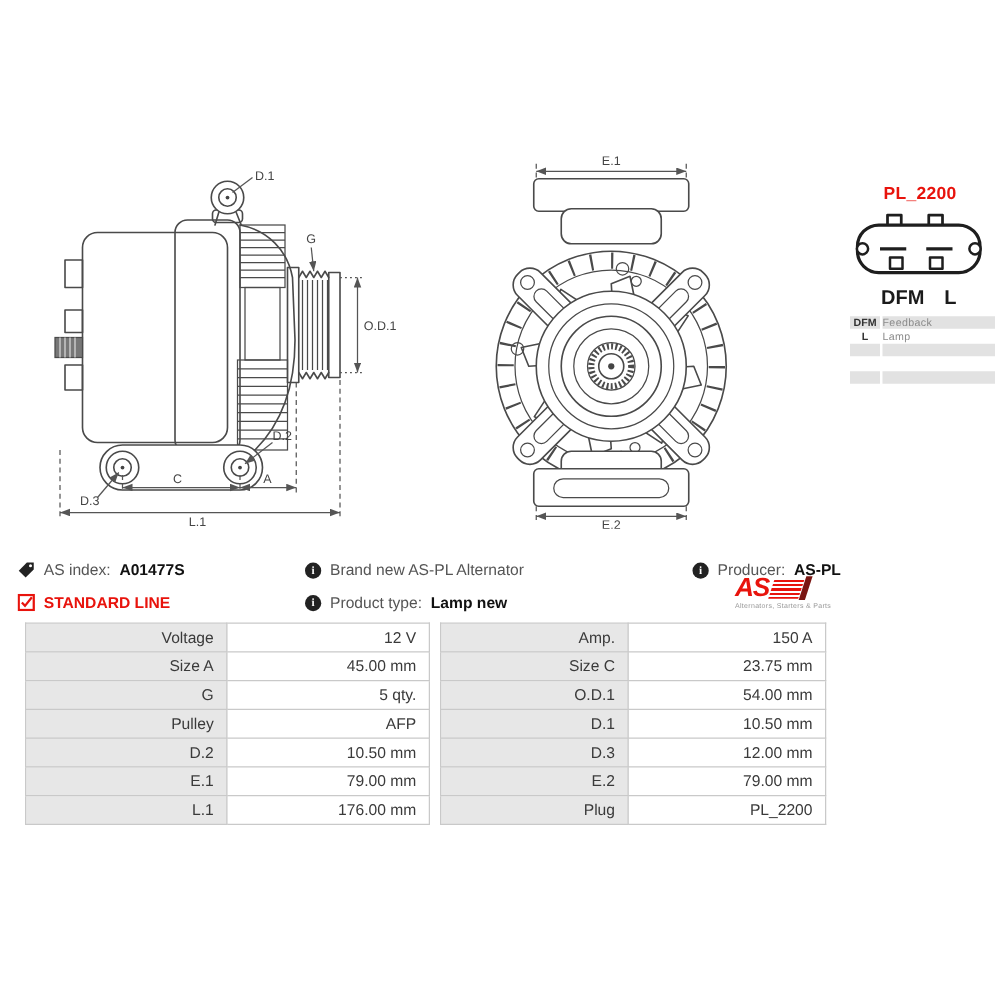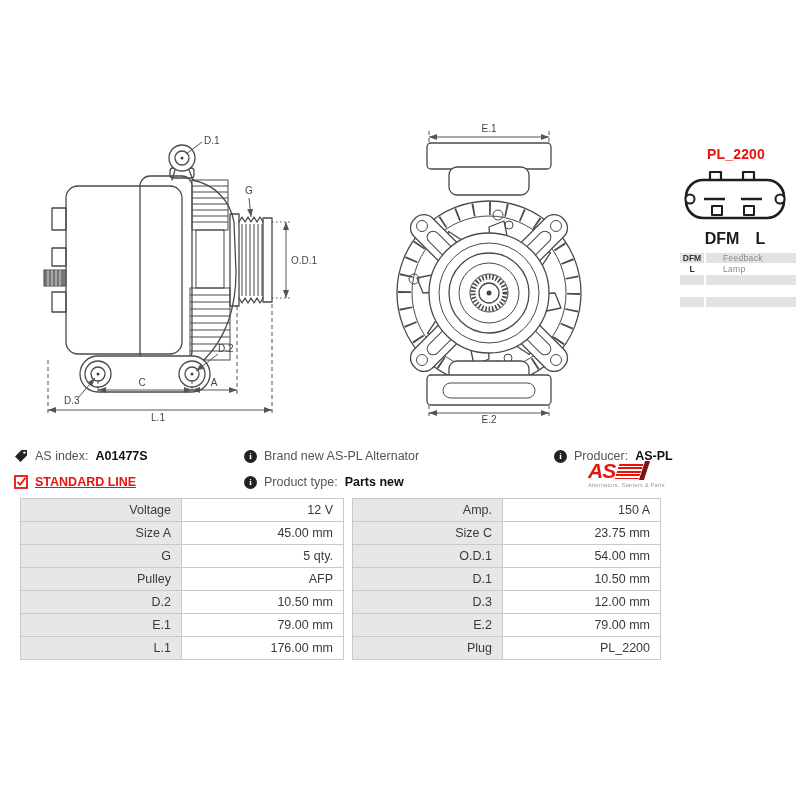--- a/index.html
+++ b/index.html
@@ -24,30 +24,30 @@
   .dim{fill:none;stroke:var(--dim);stroke-width:1;}
   .dashed{stroke-dasharray:4 3;}
   .dotted{stroke-dasharray:1.5 2.5;}
 
   
   .plug-title{position:absolute;left:680px;top:146px;width:112px;text-align:center;
     color:var(--accent_red);font-weight:bold;font-size:14px;letter-spacing:.2px;}
   .plug-pins{position:absolute;left:680px;top:230px;width:110px;display:flex;justify-content:center;gap:16px;
     font-size:16px;font-weight:bold;color:#1b1b1b;}
   .pin-table{position:absolute;left:678px;top:252px;width:120px;border-collapse:separate;border-spacing:2px 1px;}
-  .pin-table td{height:10px;font-size:8.5px;line-height:10px;padding:0 0 0 17px;}
+  .pin-table td{height:10px;font-size:8.5px;line-height:10px;padding:0 0 0 0;}
   .pin-table td.pcell{width:24px;background:#e2e2e2;font-weight:bold;color:#333;text-align:center;padding:0;}
   .pin-table td.dcell{background:#e2e2e2;color:var(--muted);letter-spacing:.3px;}
   .pin-table tr.blank-white td{background:transparent;}
 
   
   .info-col{position:absolute;top:443px;font-size:12.5px;color:#555;}
   .info-row{height:26px;display:flex;align-items:center;gap:7px;white-space:nowrap;}
   .info-row b{color:#111;}
-  .badge-red{color:var(--accent_red);font-weight:bold;text-decoration:underline;}
+  .badge-red{color:var(--accent_red);font-weight:bold;}
   .icon-info{width:13px;height:13px;border-radius:50%;background:#222;color:#fff;display:inline-flex;
     align-items:center;justify-content:center;font-size:9px;font-weight:bold;font-family:"Liberation Serif",serif;flex:0 0 13px;}
   .icon-svg{width:14px;height:14px;flex:0 0 14px;}
 
   
   .logo{position:absolute;left:588px;top:460px;width:70px;text-align:center;}
   .logo-row{display:flex;align-items:flex-end;height:20px;}
   .logo-as{color:var(--accent_red);font-weight:bold;font-style:italic;font-size:21px;line-height:18px;letter-spacing:-1px;}
   .logo-stripes{width:24px;height:15px;margin:0 0 1px 2px;transform:skewX(-18deg);
     background:repeating-linear-gradient(to bottom, var(--accent_red) 0 1.8px, #fff 1.8px 3.4px);}
@@ -276,21 +276,21 @@
   </div>
 
   <div class="info-col" style="left:244px;width:300px;">
     <div class="info-row">
       <span class="icon-info">i</span>
       <span>Brand new AS-PL Alternator</span>
     </div>
     <div class="info-row">
       <span class="icon-info">i</span>
       <span>Product type:</span>
-      <b>Parts new</b>
+      <b>Lamp new</b>
     </div>
   </div>
 
   <div class="info-col" style="left:554px;width:240px;">
     <div class="info-row">
       <span class="icon-info">i</span>
       <span>Producer:</span>
       <b>AS-PL</b>
     </div>
   </div>

